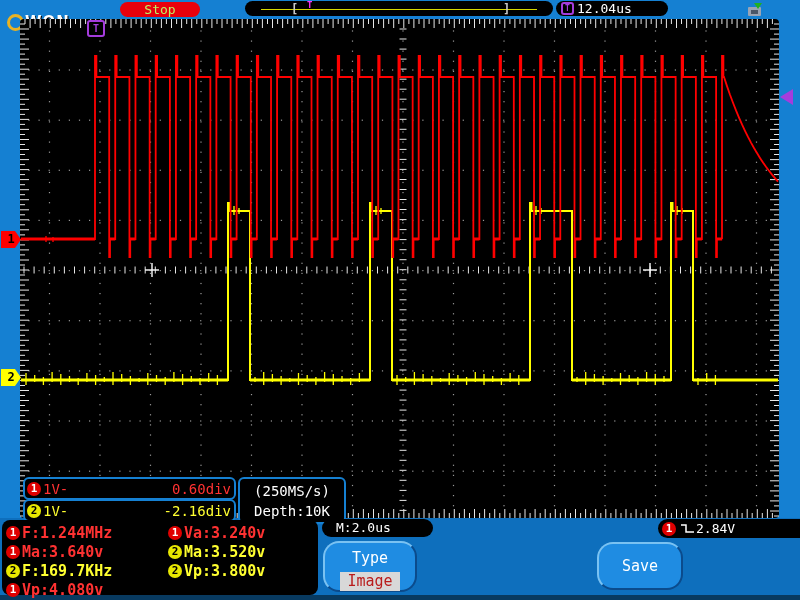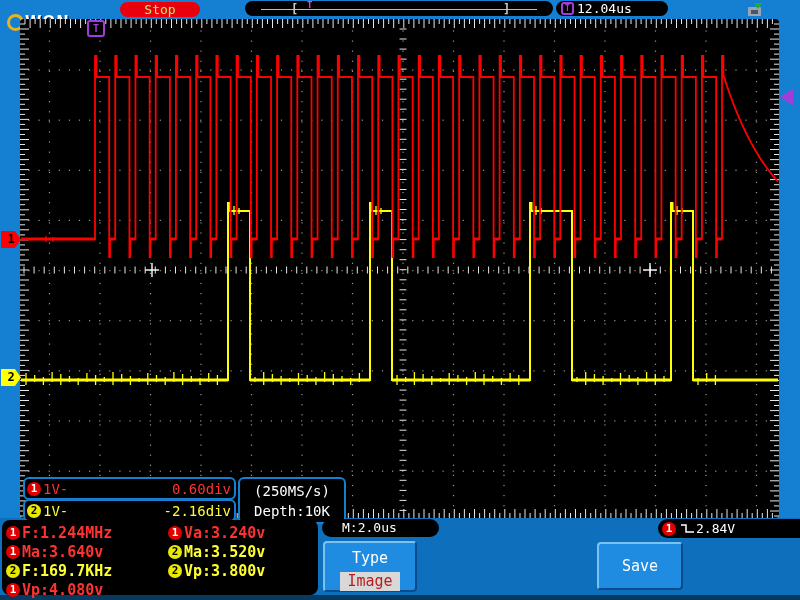--- a/index.html
+++ b/index.html
@@ -57,26 +57,26 @@
   .infobox .cdig{margin:0 2px 0 2px;}
   .infobox .val{margin-left:auto;padding-right:3px;}
   
   #bottom{left:0;top:518px;width:800px;height:82px;background:#0E6FBD;}
   #bstrip{left:0;top:595px;width:800px;height:5px;background:#083A60;}
   #meas{left:2px;top:520px;width:316px;height:75px;background:#000;border-radius:8px;z-index:7;}
   .mcol{position:absolute;top:3px;}
   #mcol1{left:4px;} #mcol2{left:166px;}
   .mrow{height:19px;display:flex;align-items:center;font-size:15px;font-weight:bold;}
   .mrow .cdig{margin-right:2px;}
-  #m-pill{left:322px;top:519px;width:97px;height:18px;line-height:18px;padding-left:20px;z-index:8;}
+  #m-pill{left:322px;top:519px;width:97px;height:18px;line-height:18px;padding-left:14px;z-index:8;}
   #trig-pill{left:658px;top:519px;width:142px;height:19px;border-radius:10px 0 0 10px;
              display:flex;align-items:center;z-index:8;}
   #trig-pill .cdig{margin:0 3px 0 4px;}
   .btn{background:#1F8CE2;border:2px solid;border-color:#7AC2F2 #0B4B8C #0B4B8C #7AC2F2;
-       border-radius:4px;color:#FFF;font-size:15px;text-align:center;z-index:8;}
+       border-radius:16px;color:#FFF;font-size:15px;text-align:center;z-index:8;}
   #type-btn{left:323px;top:541px;width:90px;height:47px;}
   #type-btn .t1{margin-top:6px;}
   #type-btn .t2{display:inline-block;margin-top:5px;background:#D8D8D8;color:#b91c1c;
                 padding:0 7px;line-height:19px;}
   #save-btn{left:597px;top:542px;width:82px;height:44px;line-height:44px;text-align:center;}
 </style>
 </head>
 <body>
 
 <div class="abs" id="topbar">

